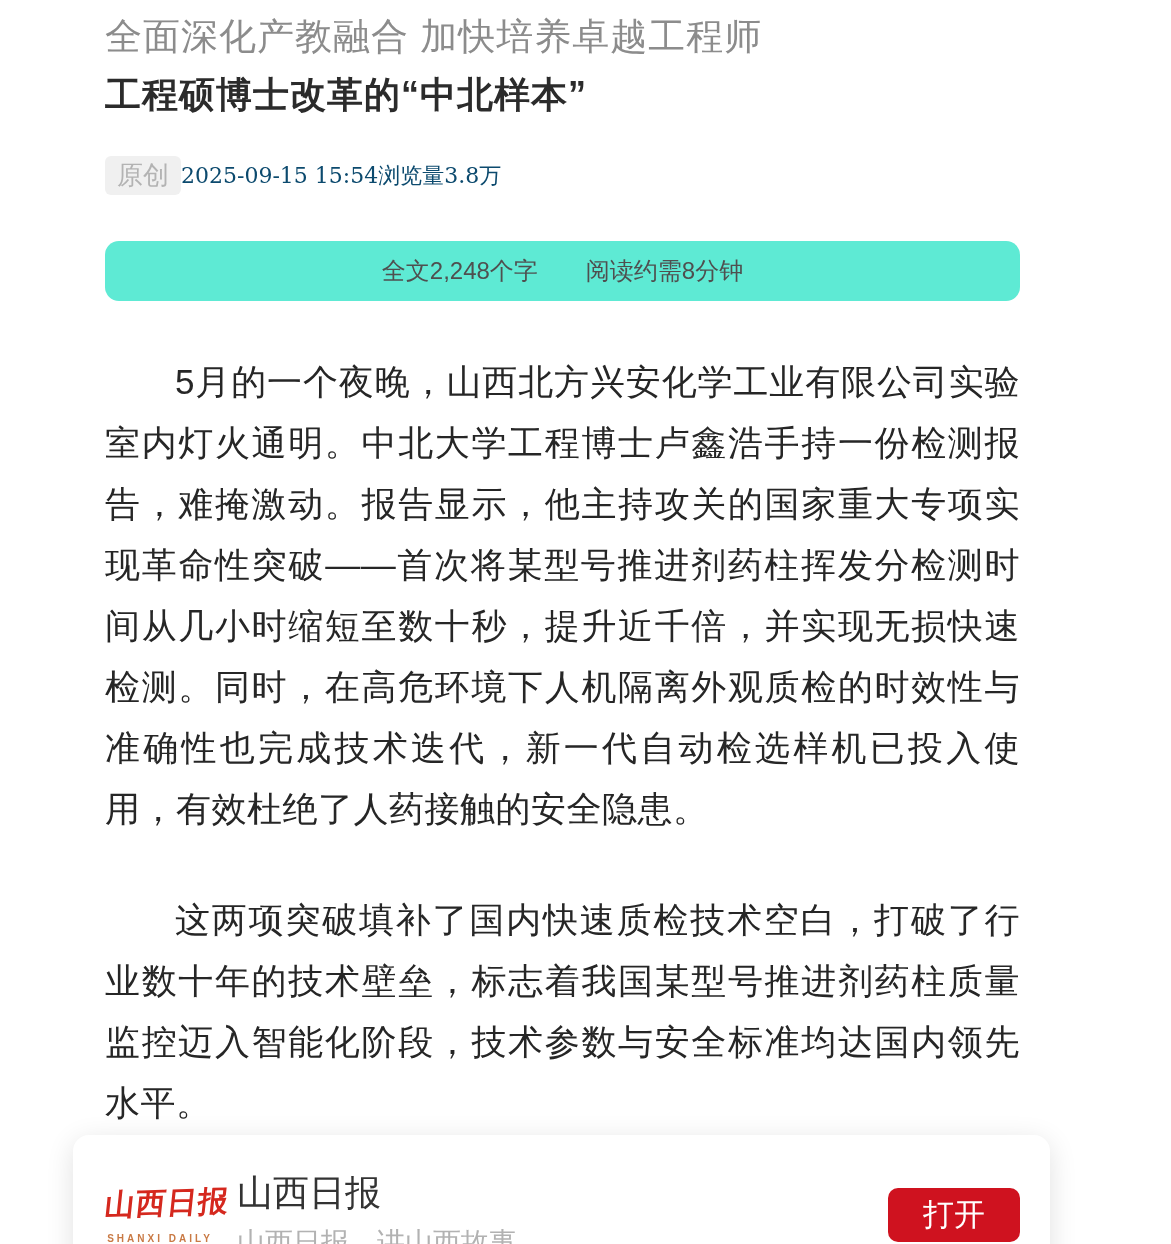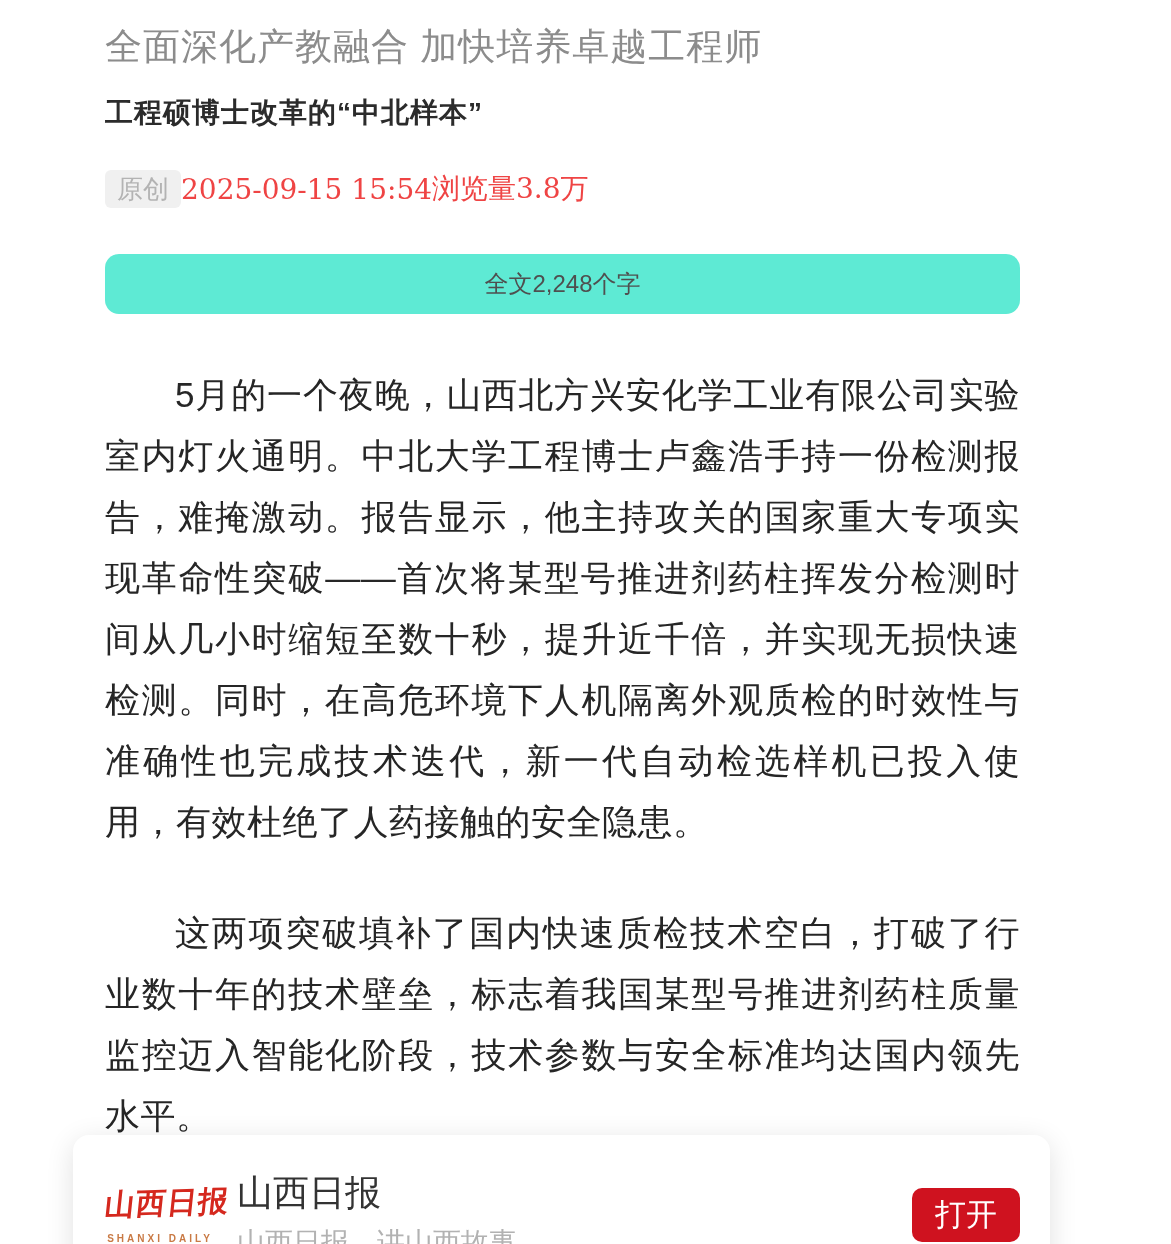--- a/index.html
+++ b/index.html
@@ -12,32 +12,32 @@
     font-family: "Liberation Sans", sans-serif;
     -webkit-font-smoothing: antialiased;
   }
   .page {
     width: 1171px;
     height: 1244px;
     background: #ffffff;
     position: relative;
   }
   .article {
-    padding: 24px 151px 0 105px; 
+    padding: 14px 151px 0 105px; 
   }
   .kicker {
     font-size: 37px;
     font-weight: 400;
     color: #8c8c8c;
     letter-spacing: 1px;
     line-height: 1.25;
   }
   .title {
-    margin-top: 26px;
-    font-size: 28px;
+    margin-top: 13px;
+    font-size: 36px;
     font-weight: 700;
     color: #2b2b2b;
     letter-spacing: 1px;
     line-height: 1.2;
   }
   .meta-row {
     margin-top: 40px;
     display: flex;
     align-items: center;
     color: #8a8a8a;
@@ -45,22 +45,22 @@
   .badge-original {
     background: #f0f0f0;
     color: #b3b3b3;
     font-size: 26px;
     padding: 5px 12px;
     border-radius: 6px;
     line-height: 1.1;
   }
   .meta-datetime, .meta-views {
     font-family: "DejaVu Serif", "Liberation Serif", serif;
-    font-size: 28px;
-    color: #ef4444;
+    font-size: 22px;
+    color: #0c4a6e;
   }
   .info-bar {
     margin-top: 46px;
     height: 60px;
     background: #5eead4;
     border-radius: 14px;
     display: flex;
     align-items: center;
     justify-content: center;
     gap: 48px;
@@ -125,21 +125,21 @@
     line-height: 1.2;
   }
   .promo-slogan {
     margin-top: 12px;
     font-size: 28px;
     color: #b2b2b2;
     line-height: 1.2;
   }
   .open-button {
     flex: 0 0 auto;
-    width: 108px;
+    width: 132px;
     height: 54px;
     background: #cf121f;
     border: none;
     border-radius: 10px;
     color: #ffffff;
     font-size: 31px;
     font-family: "Liberation Sans", sans-serif;
     display: flex;
     align-items: center;
     justify-content: center;
@@ -157,20 +157,21 @@
     <h1 class="title">工程硕博士改革的“中北样本”</h1>
 
     <div class="meta-row">
       <span class="badge-original">原创</span>
       <span class="meta-datetime">2025-09-15 15:54</span>
       <span class="meta-views">浏览量3.8万</span>
     </div>
 
     <div class="info-bar">
       <span>全文2,248个字</span>
+      <span>阅读约需8分钟</span>
     </div>
 
     <div class="article-body">
       <p>5月的一个夜晚，山西北方兴安化学工业有限公司实验室内灯火通明。中北大学工程博士卢鑫浩手持一份检测报告，难掩激动。报告显示，他主持攻关的国家重大专项实现革命性突破——首次将某型号推进剂药柱挥发分检测时间从几小时缩短至数十秒，提升近千倍，并实现无损快速检测。同时，在高危环境下人机隔离外观质检的时效性与准确性也完成技术迭代，新一代自动检选样机已投入使用，有效杜绝了人药接触的安全隐患。</p>
       <p>这两项突破填补了国内快速质检技术空白，打破了行业数十年的技术壁垒，标志着我国某型号推进剂药柱质量监控迈入智能化阶段，技术参数与安全标准均达国内领先水平。</p>
     </div>
   </div>
 
   <div class="promo-card">
     <div class="promo-logo">

